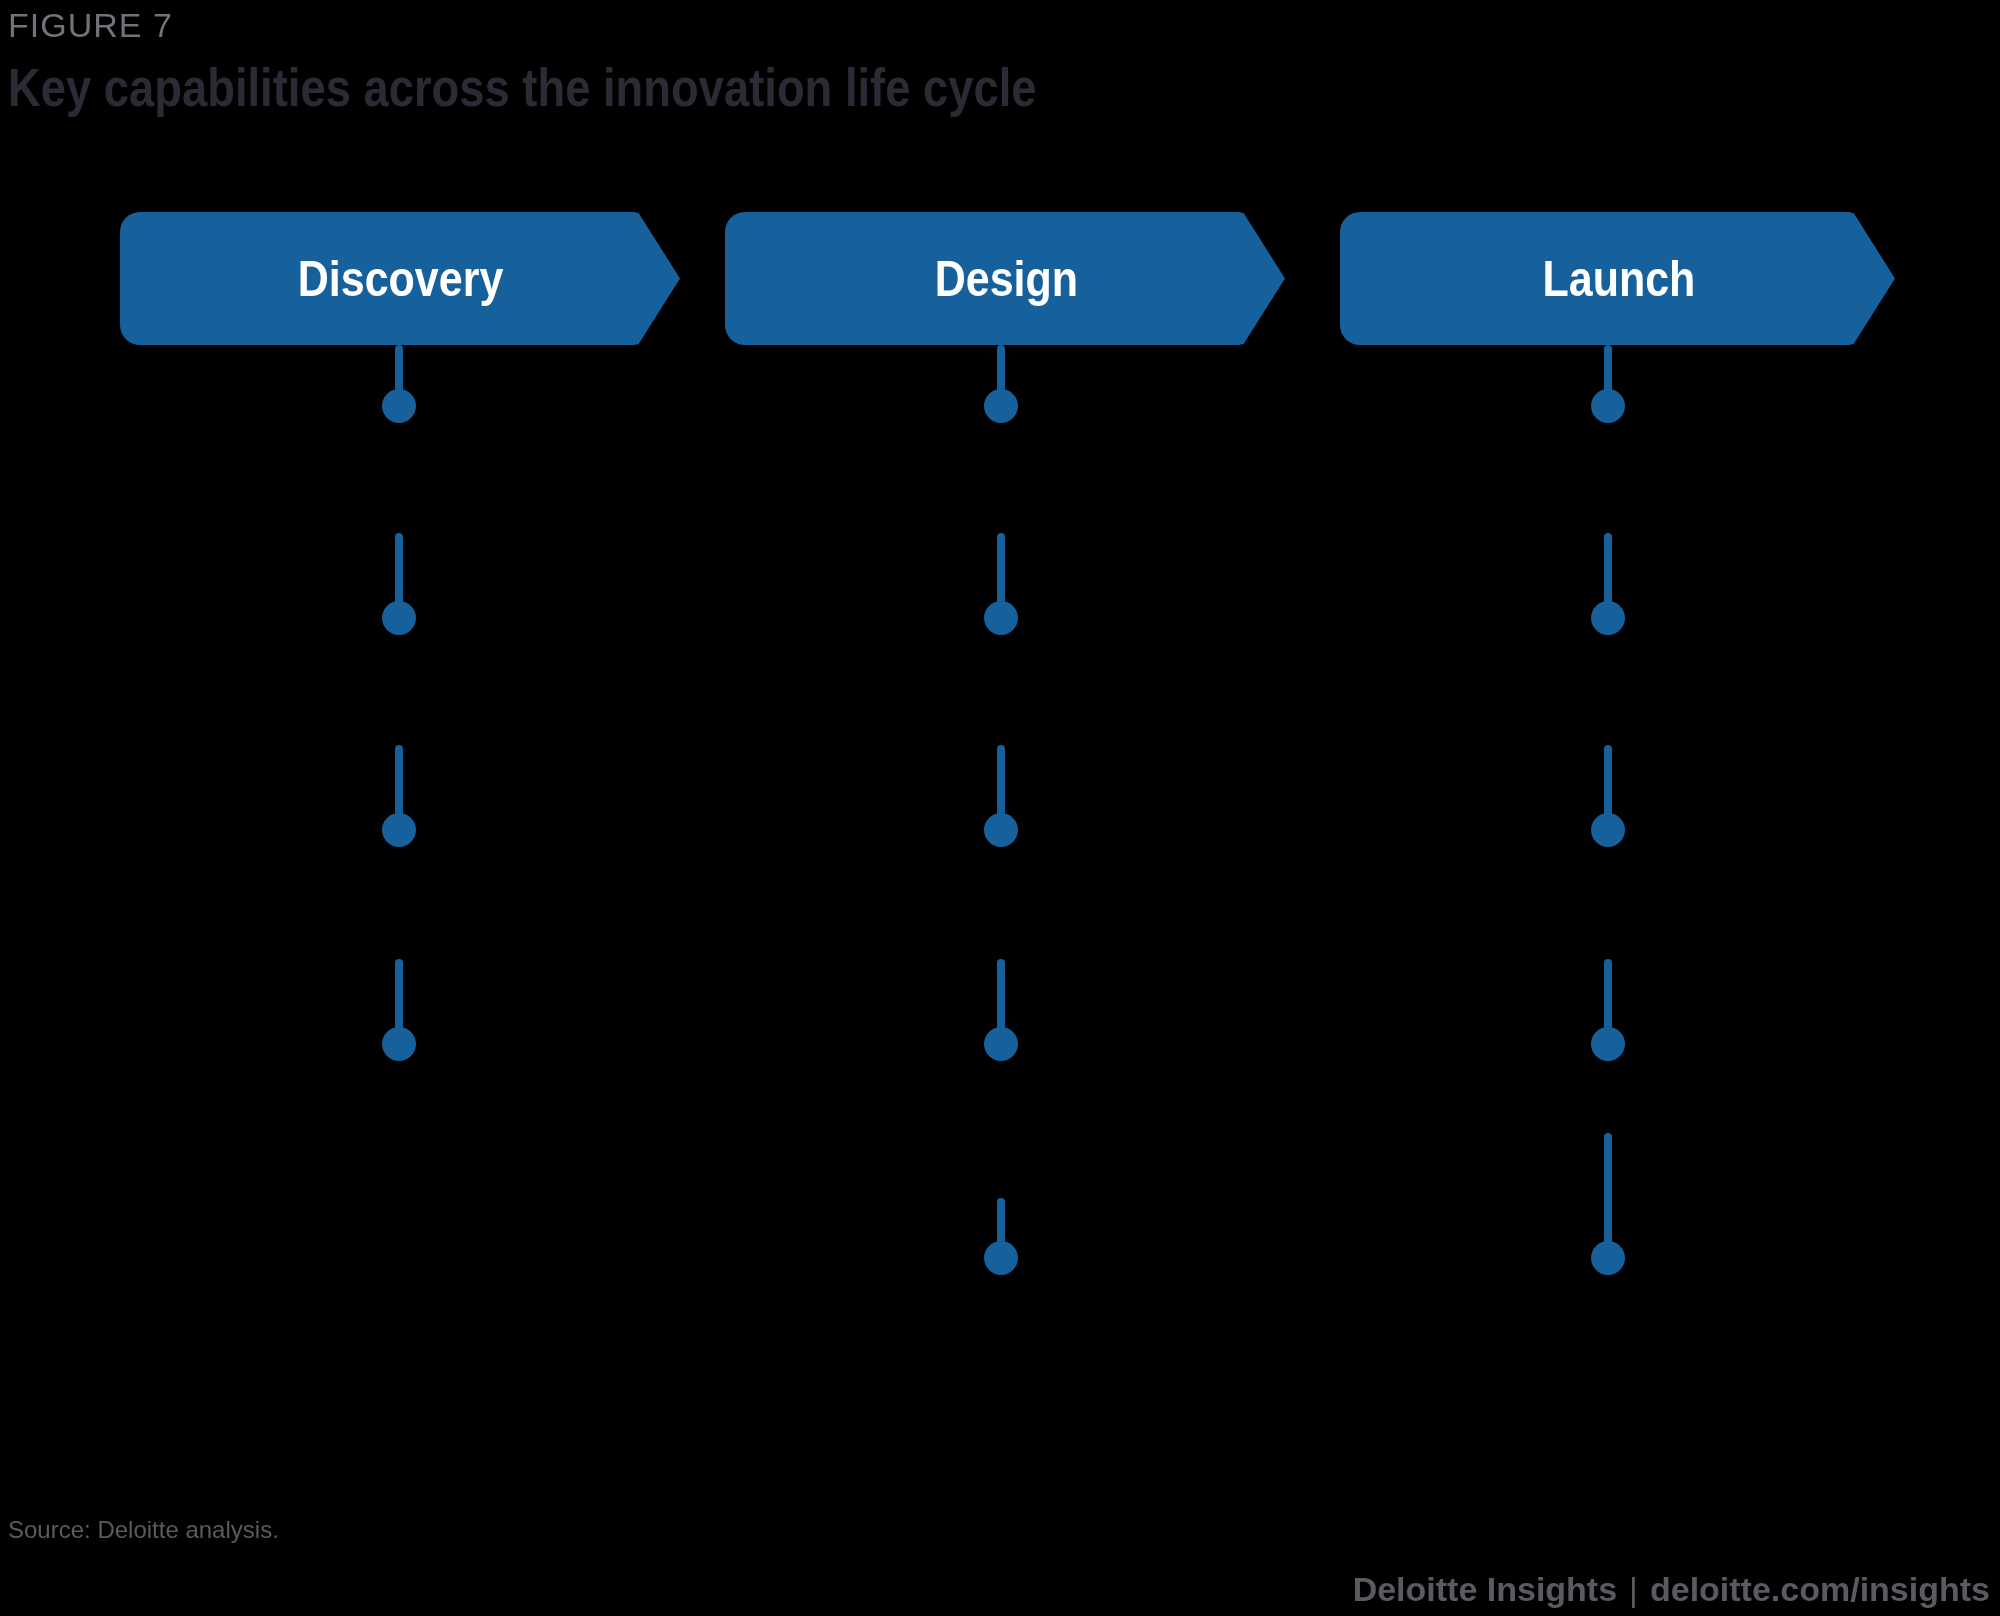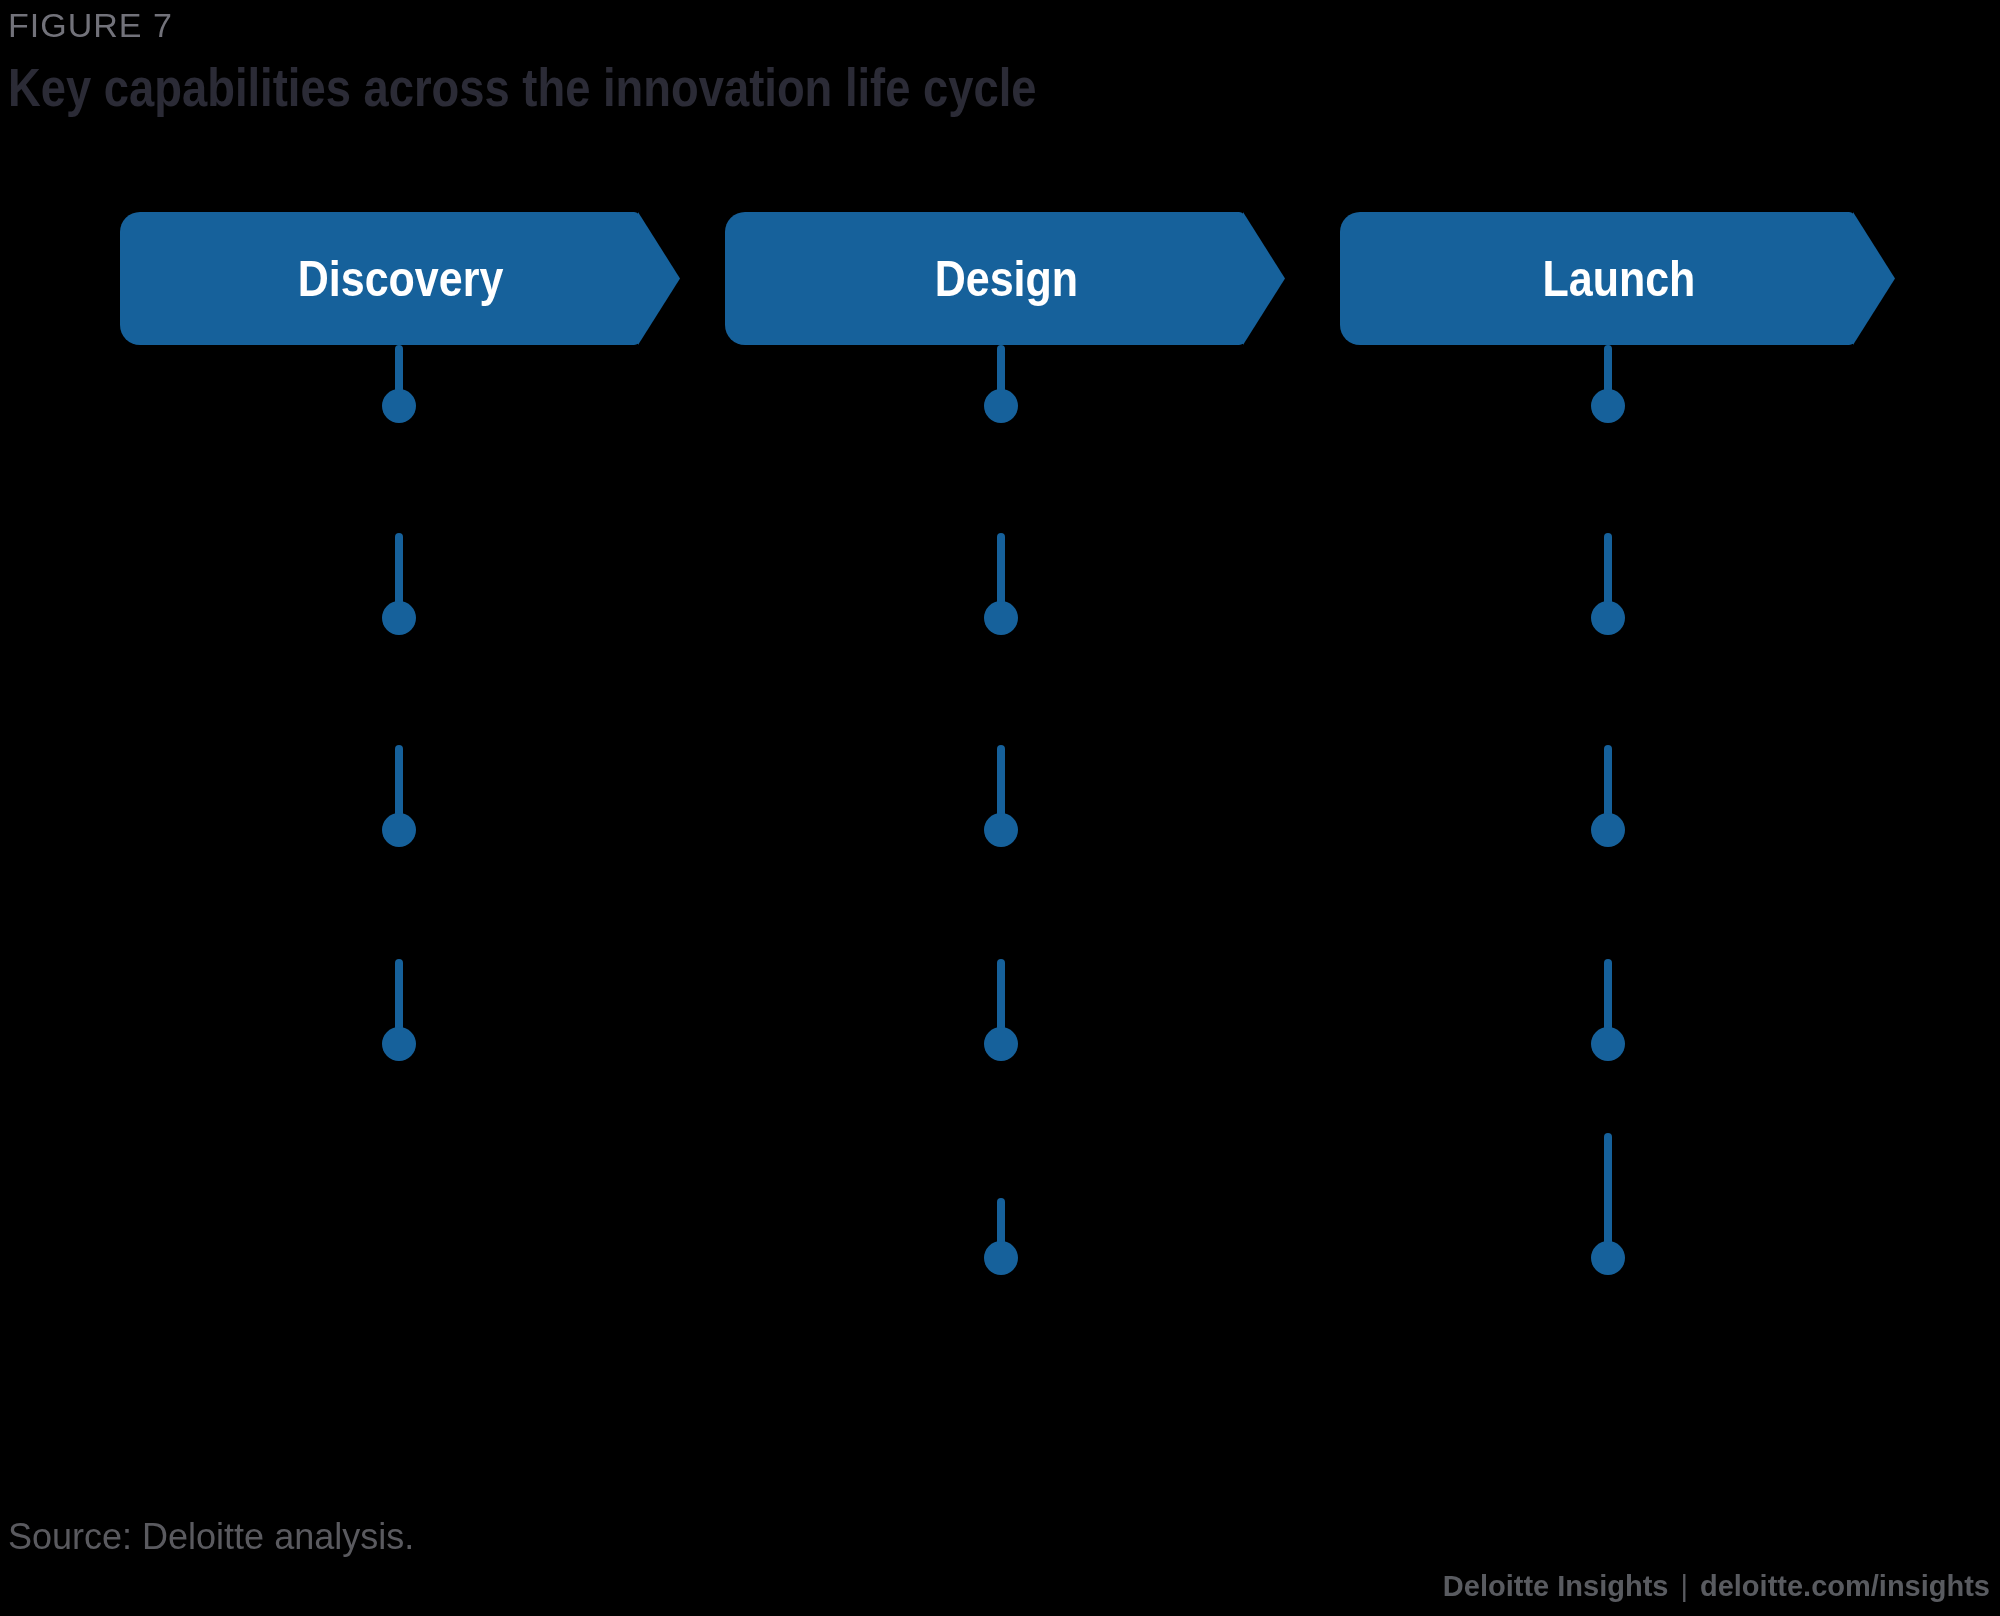--- a/index.html
+++ b/index.html
@@ -53,25 +53,25 @@
     border-radius:4px;
   }
   .timeline-dot{
     position:absolute;
     background:var(--accent,#16619B);
     border-radius:50%;
   }
 
   .source-note{
     position:absolute;left:8px;top:1516px;
-    font-size:36px;color:var(--source-text,#5A5A5F);
+    font-size:24px;color:var(--source-text,#5A5A5F);
   }
   .footer{
     position:absolute;right:10px;top:1570px;
-    font-size:29px;font-weight:600;
+    font-size:34px;font-weight:600;
     color:var(--footer-text,#595B60);
     white-space:nowrap;
     margin-left:48px;
   }
   .footer .sep{padding:0 12px;font-weight:400;}
 </style>
 </head>
 <body style="--accent: #16619B; --bg: #000000; --header-text: #FFFFFF; --title-text: #2B2B36; --label-text: #72727A; --source-text: #5A5A5F; --footer-text: #595B60;">
 
 <div id="stage">

